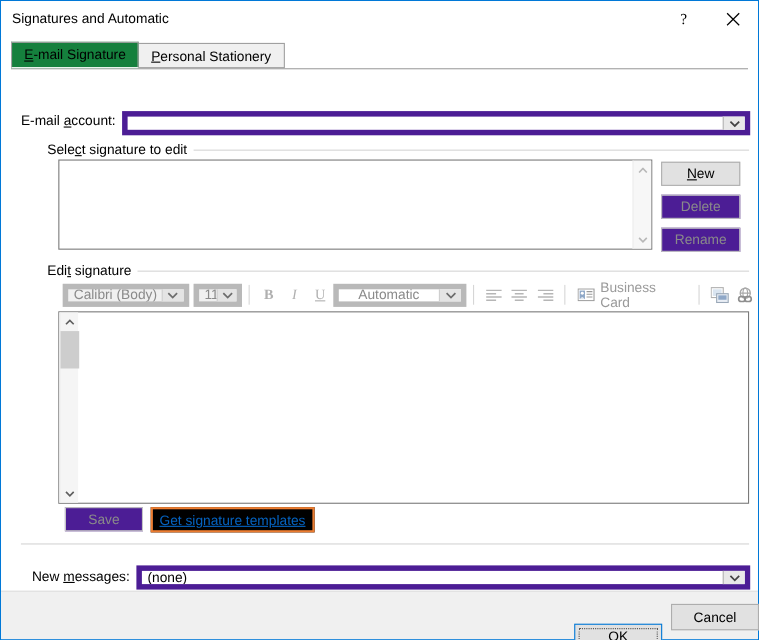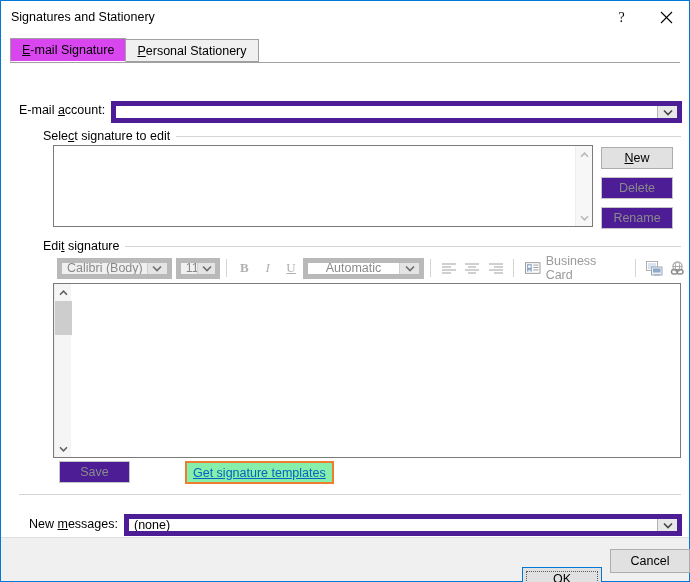--- a/index.html
+++ b/index.html
@@ -70,21 +70,21 @@
     display: flex; align-items: center;
     font-size: 12.5px;
     border: 1px solid #a0a0a0;
     background: #f0f0f0;
     margin-right: -1px;
     position: relative;
     color: #000;
     cursor: default;
   }
   .tab.active {
-    background: #d946ef;
+    background: #15803d;
     border-bottom-color: #ffffff;
     z-index: 3;
     height: 24px;
   }
   .tabline {
     position: absolute;
     left: 9px; top: 29px; right: 9px;
     height: 1px;
     background: #a0a0a0;
     z-index: 1;
@@ -214,22 +214,21 @@
     color: #0563c1;
     text-decoration: underline;
     font-size: 12.5px;
     cursor: default;
   }
   .link-highlight {
     position: absolute;
     border: 2px solid #ed7d31;
     display: flex; align-items: center; justify-content: center;
     padding: 0 6px;
-    background: #86efac;
-    margin-left: 48px;
+    background: #000000;
   }
 
   
   .footer {
     flex: 0 0 44px;
     background: #f0f0f0;
     border-top: 1px solid #dfdfdf;
     position: relative;
   }
   .okwrap {
@@ -245,21 +244,21 @@
     display: flex; align-items: center; justify-content: center;
     font-size: 12.5px;
   }
 </style>
 </head>
 <body>
 
 <div class="dialog">
 
   <div class="titlebar">
-    <div class="title-text">Signatures and Stationery</div>
+    <div class="title-text">Signatures and Automatic</div>
     <div class="title-btn">
       <svg width="13" height="15" viewBox="0 0 13 15">
         <text x="6.5" y="12" text-anchor="middle" font-family="Liberation Serif, serif" font-size="14" fill="#000">?</text>
       </svg>
     </div>
     <div class="title-btn">
       <svg width="13" height="13" viewBox="0 0 13 13">
         <line x1="1" y1="1" x2="12" y2="12" stroke="#000" stroke-width="1.1"></line>
         <line x1="12" y1="1" x2="1" y2="12" stroke="#000" stroke-width="1.1"></line>
       </svg>

